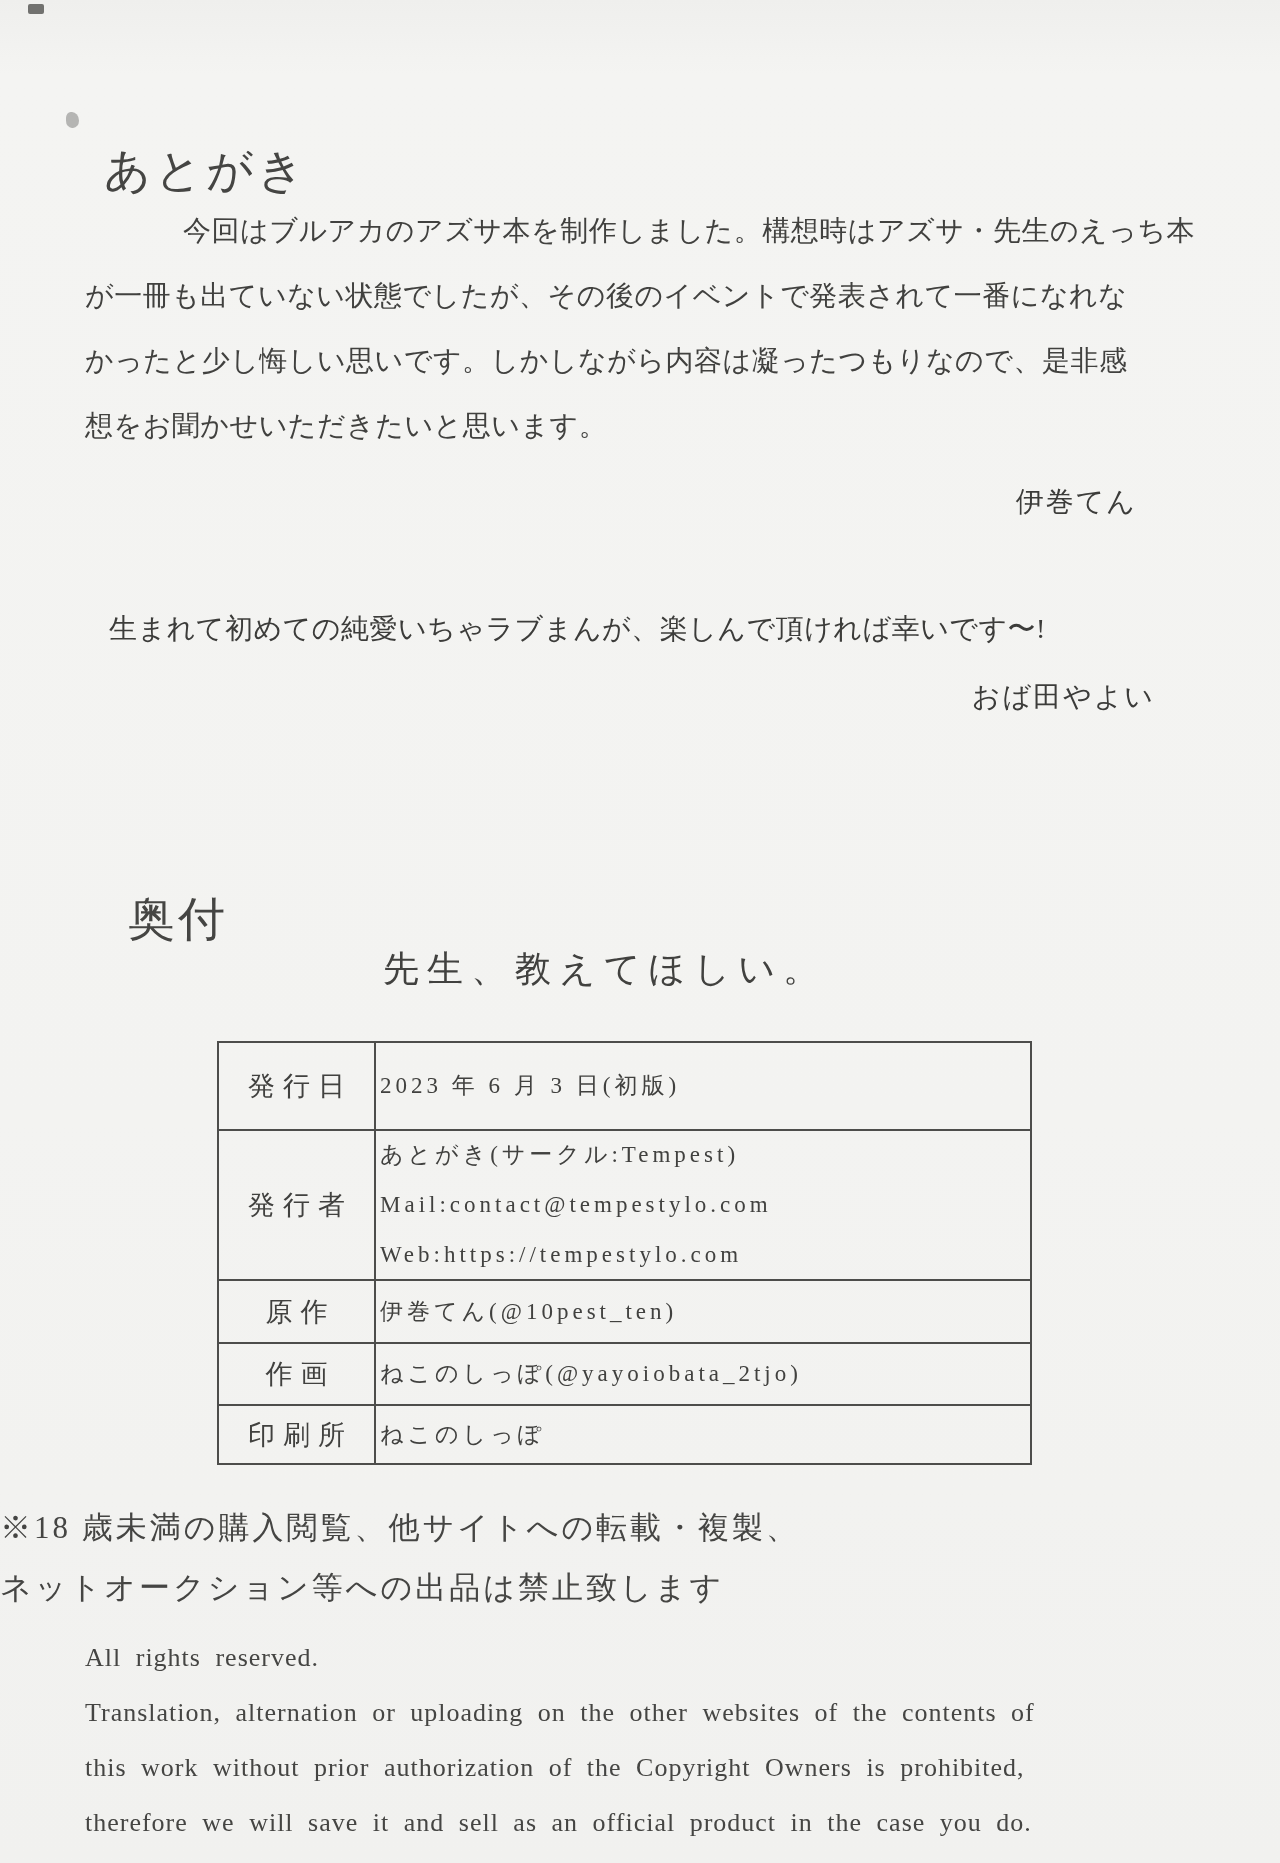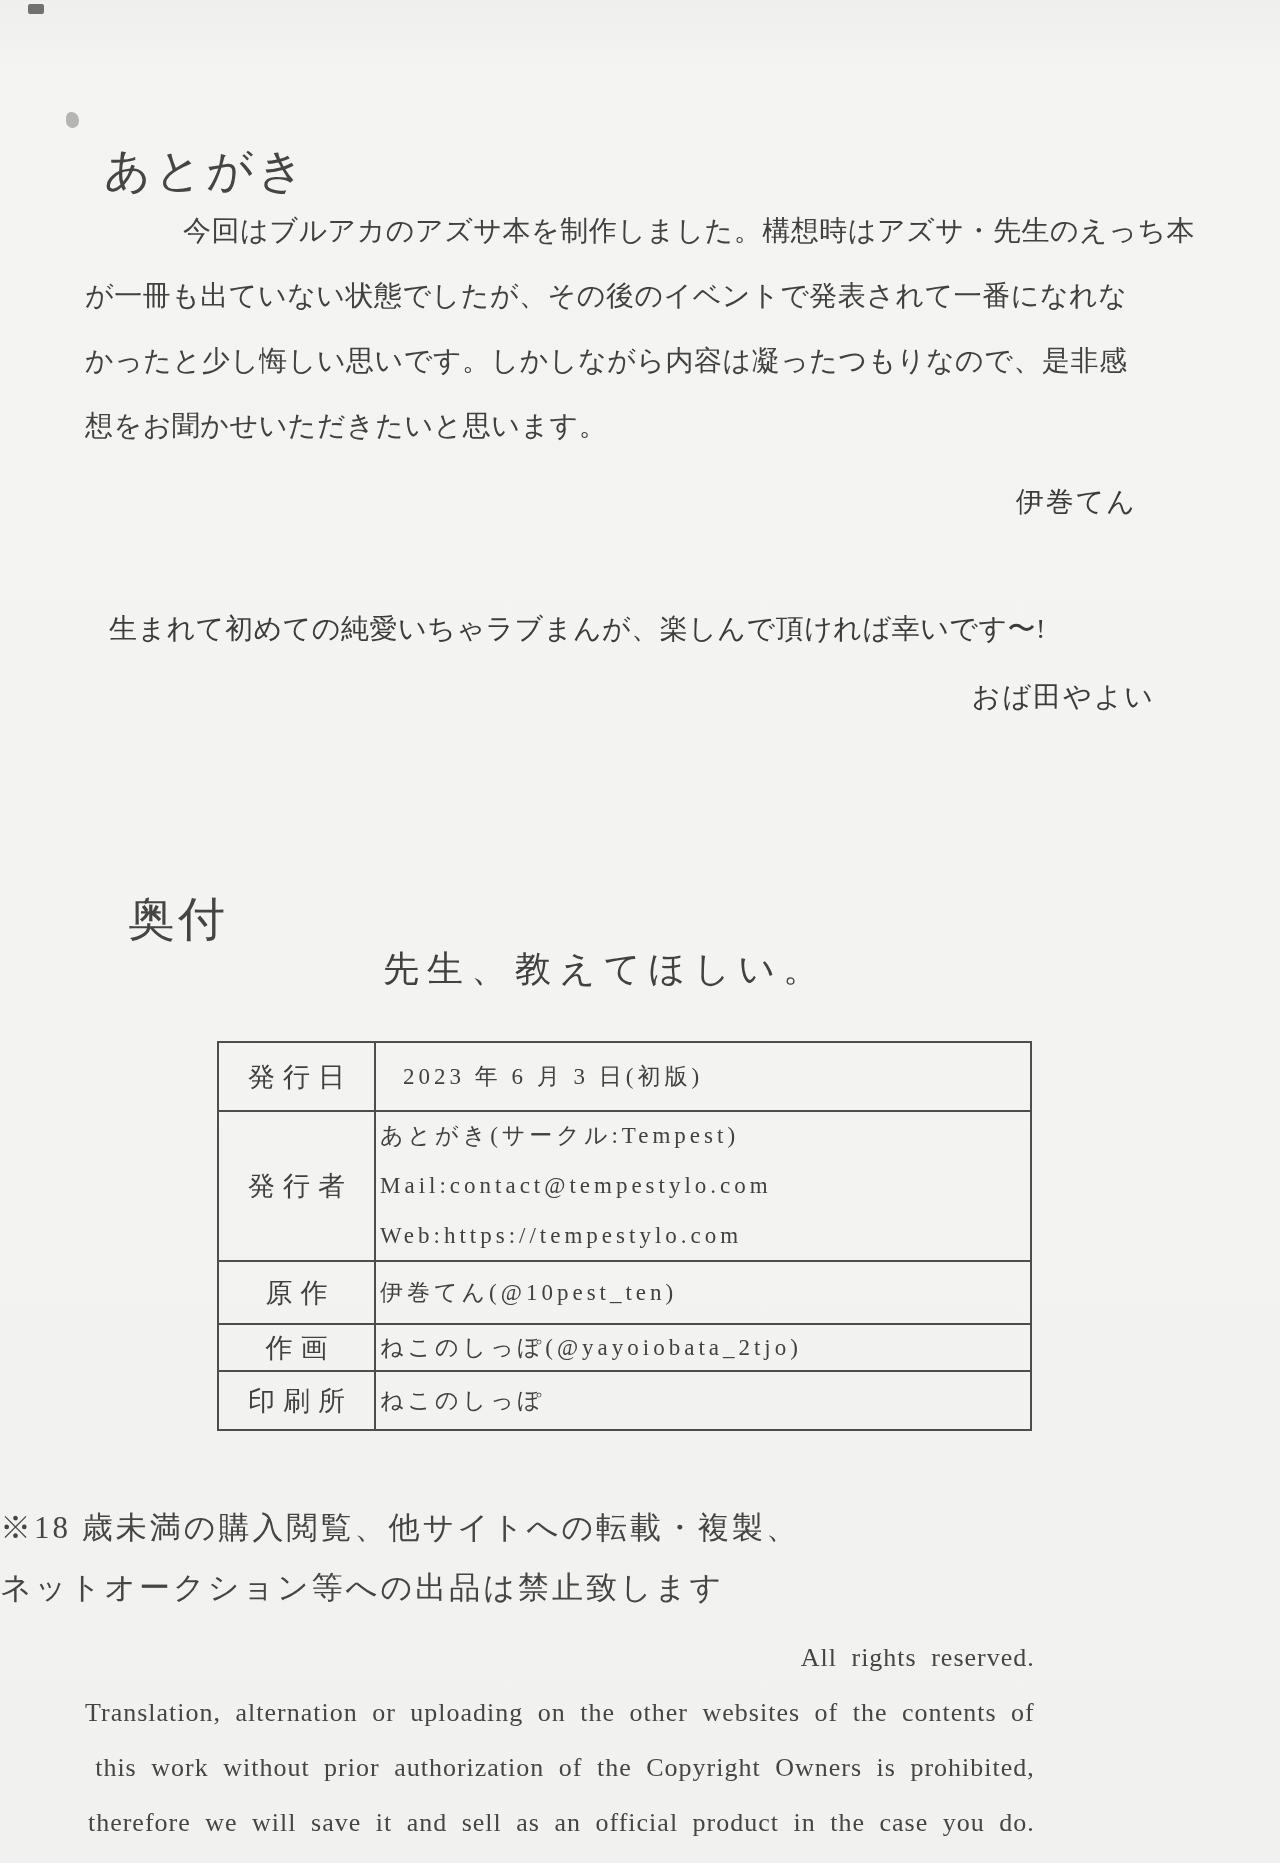--- a/index.html
+++ b/index.html
@@ -41,30 +41,30 @@
     display:flex; align-items:center; justify-content:center;
     font-size:27px; letter-spacing:8px; text-indent:8px;
     box-sizing:border-box; color:#41413f;
   }
   .t-value {
     flex:1; display:flex; flex-direction:column; justify-content:center;
     padding-left:4px; box-sizing:border-box;
     font-size:23px; letter-spacing:4px; color:#41413f;
   }
   .t-value .t-line { line-height:50px; white-space:nowrap; }
-  .row-h-date { height:67px;gap:23px; }
+  .row-h-date { height:86px; }
   .row-h-publisher { height:150px; }
   .row-h-original { height:63px; }
-  .row-h-art { height:47px; }
+  .row-h-art { height:62px; }
   .row-h-printer { height:59px; }
 
   .age-warning { left:0; top:1498px; width:1182px; text-align:left; font-size:31px; letter-spacing:3px; color:#454543; }
   .warn-line { height:60px; line-height:60px; white-space:nowrap; }
 
-  .rights-notice { left:85px; top:1630px; font-size:26px; letter-spacing:1px; word-spacing:7px; color:#454543;text-align:right; }
+  .rights-notice { left:85px; top:1630px; font-size:26px; letter-spacing:1px; word-spacing:7px; color:#454543; }
   .rights-line { height:55px; line-height:55px; white-space:nowrap; }
 
   
   .speck-a { left:28px; top:4px; width:16px; height:10px; background:#5a5a58; border-radius:2px; opacity:.85; }
   .speck-b { left:66px; top:112px; width:13px; height:16px; background:#8a8a88; border-radius:40% 60% 50% 50%; opacity:.6; }
 </style>
 </head>
 <body>
 
 <div class="page">

